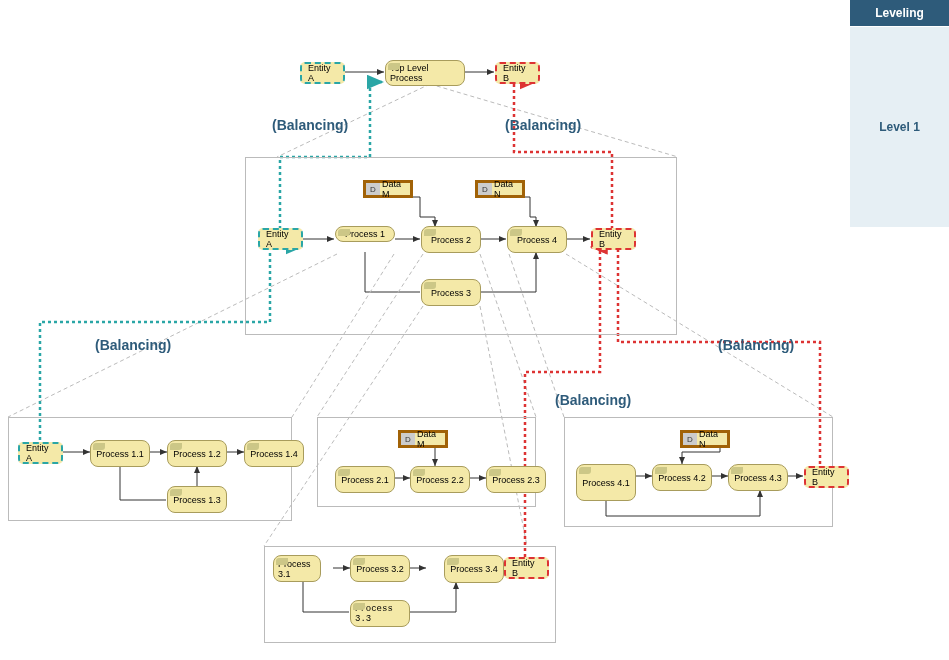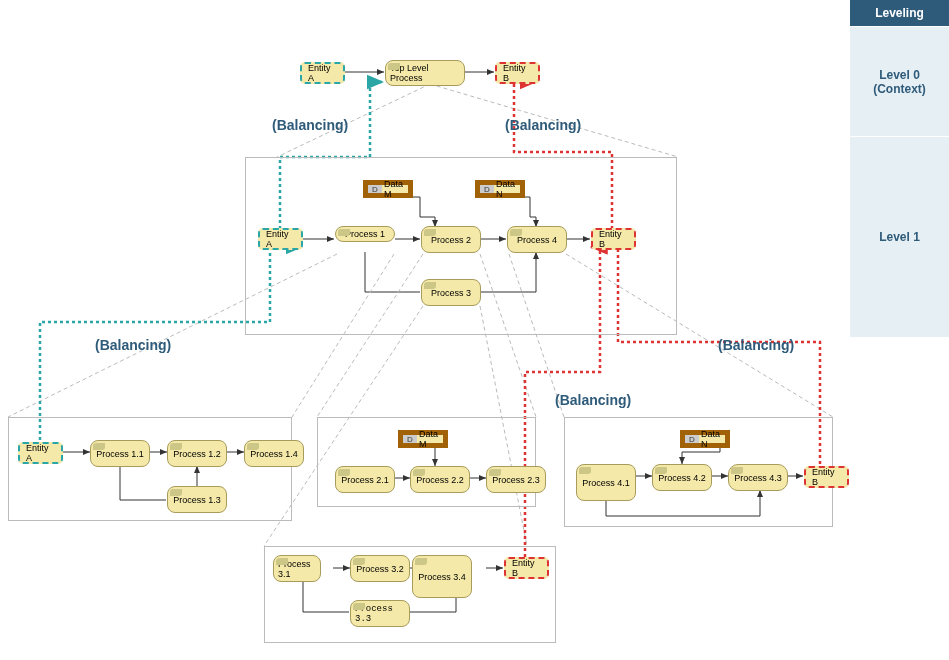--- a/index.html
+++ b/index.html
@@ -9,21 +9,21 @@
 .sidebar-header { background:#2e5b7a; color:#fff; font-size:12px; font-weight:bold; text-align:center; padding:6px 0; }
 .sidebar-level { background:#e6eff4; border-top:1px solid #fff; color:#2e5b7a; font-size:12px; font-weight:bold; display:flex; align-items:center; justify-content:center; text-align:center; }
 .lvl0 { height:110px; }
 .lvl1 { height:201px; }
 .lvl2 { height:320px; }
 .entity { position:absolute; background:#f4e9a8; border:2px dashed; border-radius:5px; font-size:9px; display:flex; align-items:center; justify-content:center; padding:4px 6px; }
 .entity.teal { border-color:#2aa6a6; }
 .entity.red { border-color:#d33; }
 .process { position:absolute; background:#f4e9a8; border:1px solid #a89c5c; border-radius:8px; font-size:9px; display:flex; align-items:center; justify-content:center; padding:6px 4px; }
 .process::before { content:""; position:absolute; top:2px; left:2px; width:12px; height:7px; background:#ccc787; border-radius:3px 0 3px 0; }
-.datastore { position:absolute; background:#f4e9a8; border:5px solid #a16207; font-size:9px; display:flex; align-items:center; justify-content:center; padding:3px 4px 3px 16px; }
+.datastore { position:absolute; background:#f4e9a8; border:3px solid #a16207; font-size:9px; display:flex; align-items:center; justify-content:center; padding:3px 4px 3px 16px; }
 .datastore::before { content:"D"; position:absolute; left:0; top:0; bottom:0; width:14px; background:#ccc; display:flex; align-items:center; justify-content:center; font-size:8px; color:#333; }
 .container { position:absolute; border:1px solid #bbb; background:rgba(255,255,255,0); }
 .balancing { position:absolute; color:#2e5b7a; font-size:14px; font-weight:bold; font-family:"Segoe UI", Arial, sans-serif; }
 svg { position:absolute; left:0; top:0; pointer-events:none; }
 .flow { stroke:#333; stroke-width:1; fill:none; marker-end:url(#arrow); }
 .back { stroke:#333; stroke-width:1; fill:none; }
 .decomp { stroke:#bbb; stroke-width:1; stroke-dasharray:4,3; fill:none; }
 .bal-teal { stroke:#2aa6a6; stroke-width:2.5; stroke-dasharray:3,3; fill:none; marker-end:url(#arrow-teal); }
 .bal-red { stroke:#d33; stroke-width:2.5; stroke-dasharray:3,3; fill:none; marker-end:url(#arrow-red); }
 </style>
@@ -176,21 +176,21 @@
       <span>Process 2.3</span>
     </div>
 
 <div class="container" style="left:264px; top:524px; width:292px; height:97px;"></div>
 <div class="process" style="left:273px; top:533px; width:48px; height:27px;">
       <span>Process 3.1</span>
     </div>
 <div class="process" style="left:350px; top:533px; width:60px; height:27px;">
       <span>Process 3.2</span>
     </div>
-<div class="process" style="left:412px; top:533px; width:60px; height:43px;">
+<div class="process" style="left:444px; top:533px; width:60px; height:28px;">
       <span>Process 3.4</span>
     </div>
 <div class="process" style="left:350px; top:578px; width:60px; height:27px;font-family:Liberation Mono, monospace;">
       <span>Process 3.3</span>
     </div>
 <div class="entity red" style="left:504px; top:535px; width:45px; height:22px;">
       <span>Entity B</span>
     </div>
 
 <div class="container" style="left:564px; top:395px; width:269px; height:110px;"></div>
@@ -207,20 +207,16 @@
       <span>Process 4.3</span>
     </div>
 <div class="entity red" style="left:804px; top:444px; width:45px; height:22px;">
       <span>Entity B</span>
     </div>
 
 </div>
 
 <div class="sidebar">
   <div class="sidebar-header">Leveling</div>
-  <div class="sidebar-level lvl0">
-      <span style="white-space:pre-line;">Level 0
-(Context)</span>
-    </div>
   <div class="sidebar-level lvl1">
       <span>Level 1</span>
     </div>
 </div>
 
 </body></html>

